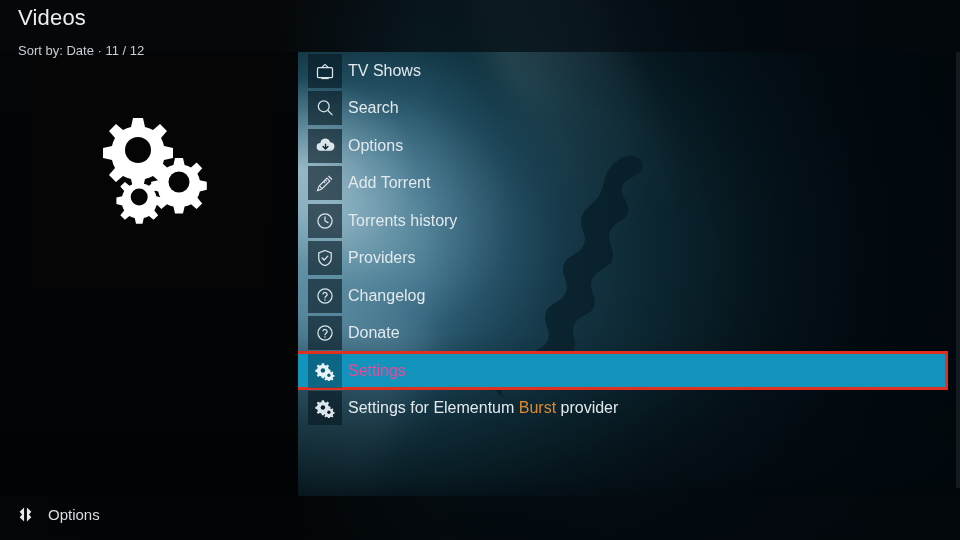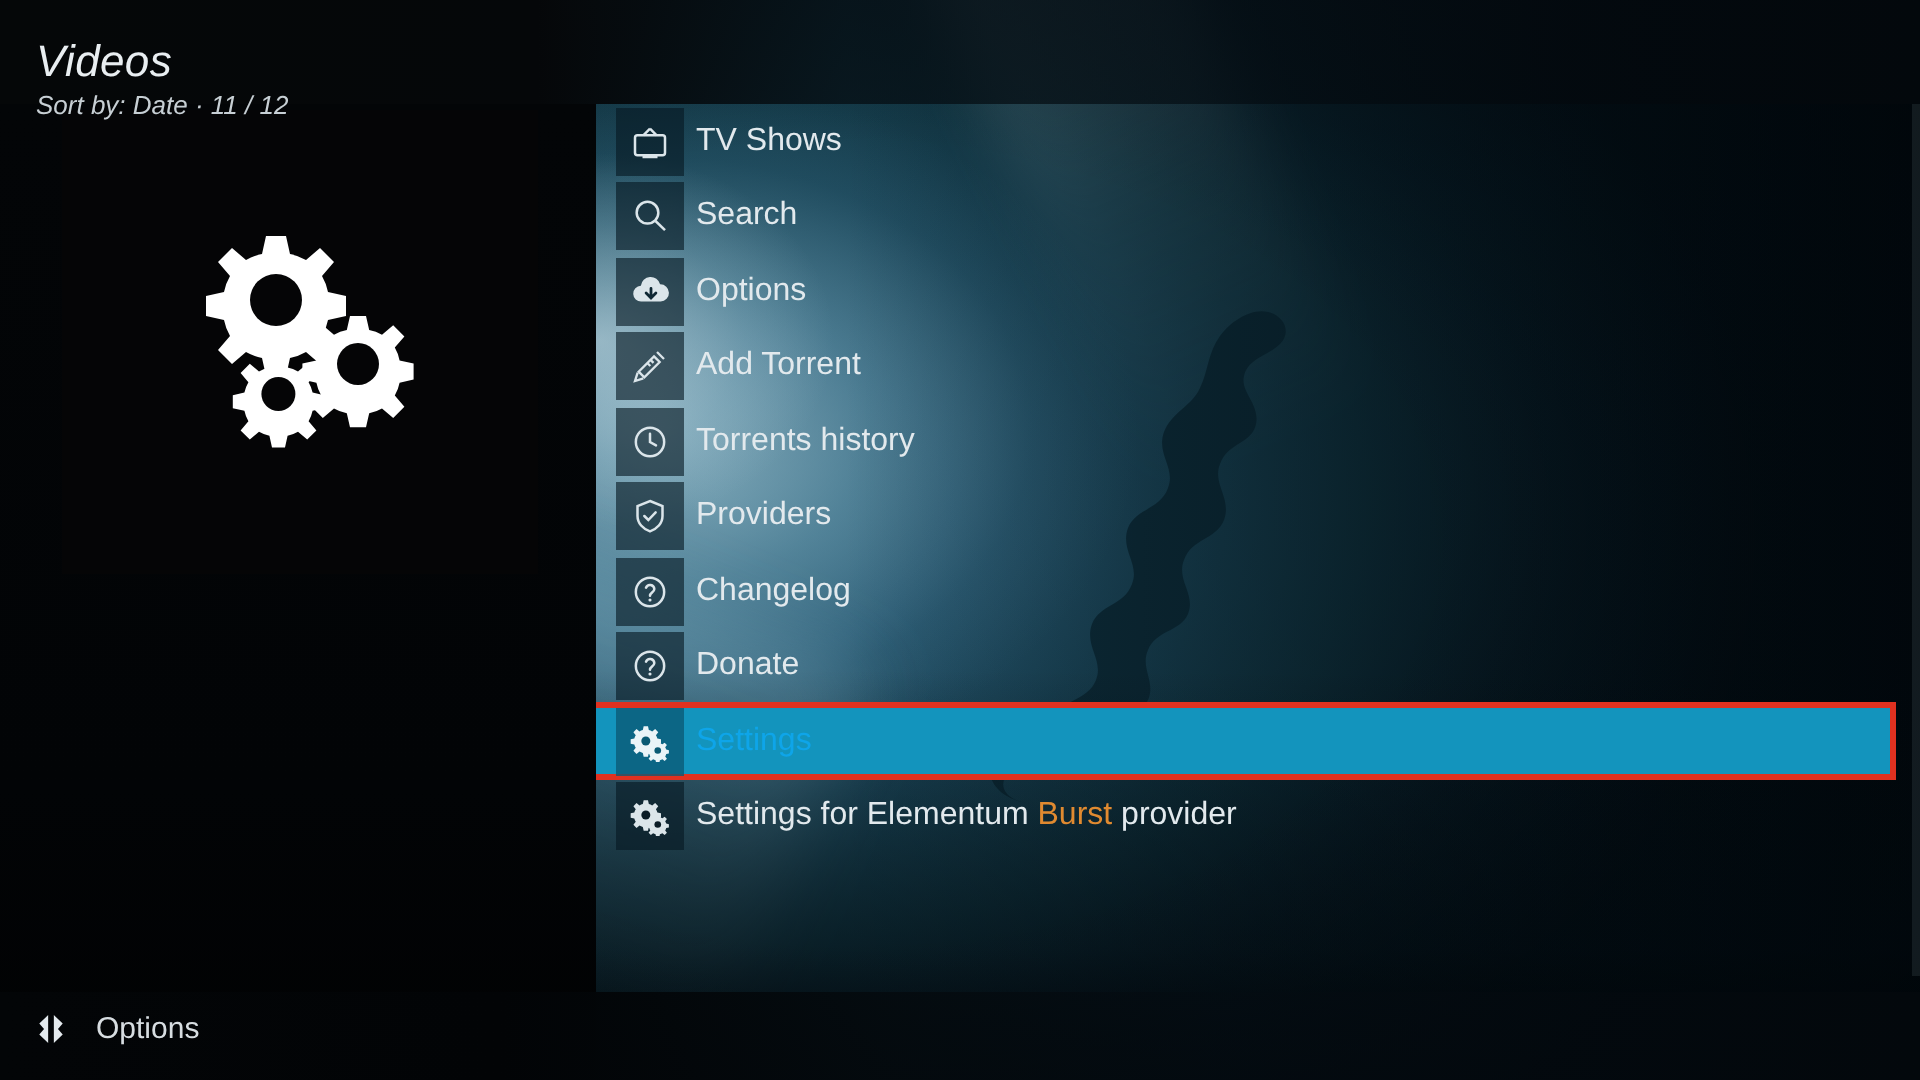--- a/index.html
+++ b/index.html
@@ -51,23 +51,23 @@
     background:radial-gradient(ellipse 760px 520px at 420px 270px, rgba(0,0,0,0) 38%, rgba(0,6,10,.45) 78%, rgba(0,4,7,.75) 100%);
   }
   .seahorse { position:absolute; left:470px; top:150px; width:210px; height:260px; }
 
   
   .topbar {
     position:absolute; left:0; top:0; width:960px; height:52px;
     background:linear-gradient(to right, #050708 0%, #050709 28%, rgba(6,16,22,.82) 44%, rgba(5,14,20,.74) 62%, rgba(3,9,14,.88) 82%, #03080c 100%);
     z-index:5;
   }
-  .hdr-left { position:absolute; left:18px; top:18px;font-style:italic; }
+  .hdr-left { position:absolute; left:18px; top:5px; }
   .hdr-title { font-size:22px; color:#e9eef1; letter-spacing:.2px; line-height:25px; }
-  .hdr-sub { font-size:13px; color:#c7cfd4; line-height:17px; margin-top:1px; }
+  .hdr-sub { font-size:13px; color:#c7cfd4; line-height:17px; margin-top:12px; }
   .clock {
     position:absolute; right:14px; top:4px;
     font-size:27px; color:#e6ecef; letter-spacing:.5px; line-height:34px;
   }
 
   
   .leftpanel {
     position:absolute; left:0; top:52px; width:298px; height:488px;
     background:linear-gradient(to bottom, #030507 0%, #020406 70%, #010203 100%);
     z-index:4;
@@ -107,21 +107,21 @@
     position:absolute; left:48px;
     font-size:16px; color:#e2e9ed; white-space:nowrap;
   }
   .row.selected { }
   .row.selected .hl {
     position:absolute; left:-8px; top:-1px; width:656px; height:39px;
     background:#1394bd;
     border:3px solid #e03120;
   }
   .row.selected .iconbox { background:rgba(10,90,116,.78); z-index:2; }
-  .row.selected .label { color:#0ea5e9; z-index:2; }
+  .row.selected .label { color:#ec4899; z-index:2; }
   .burst { color:#e08a30; }
   .scrollbar {
     position:absolute; right:0; top:52px; width:4px; height:436px;
     background:rgba(140,160,172,.13); z-index:4;
   }
 </style>
 </head>
 <body>
 
 <div id="app">

